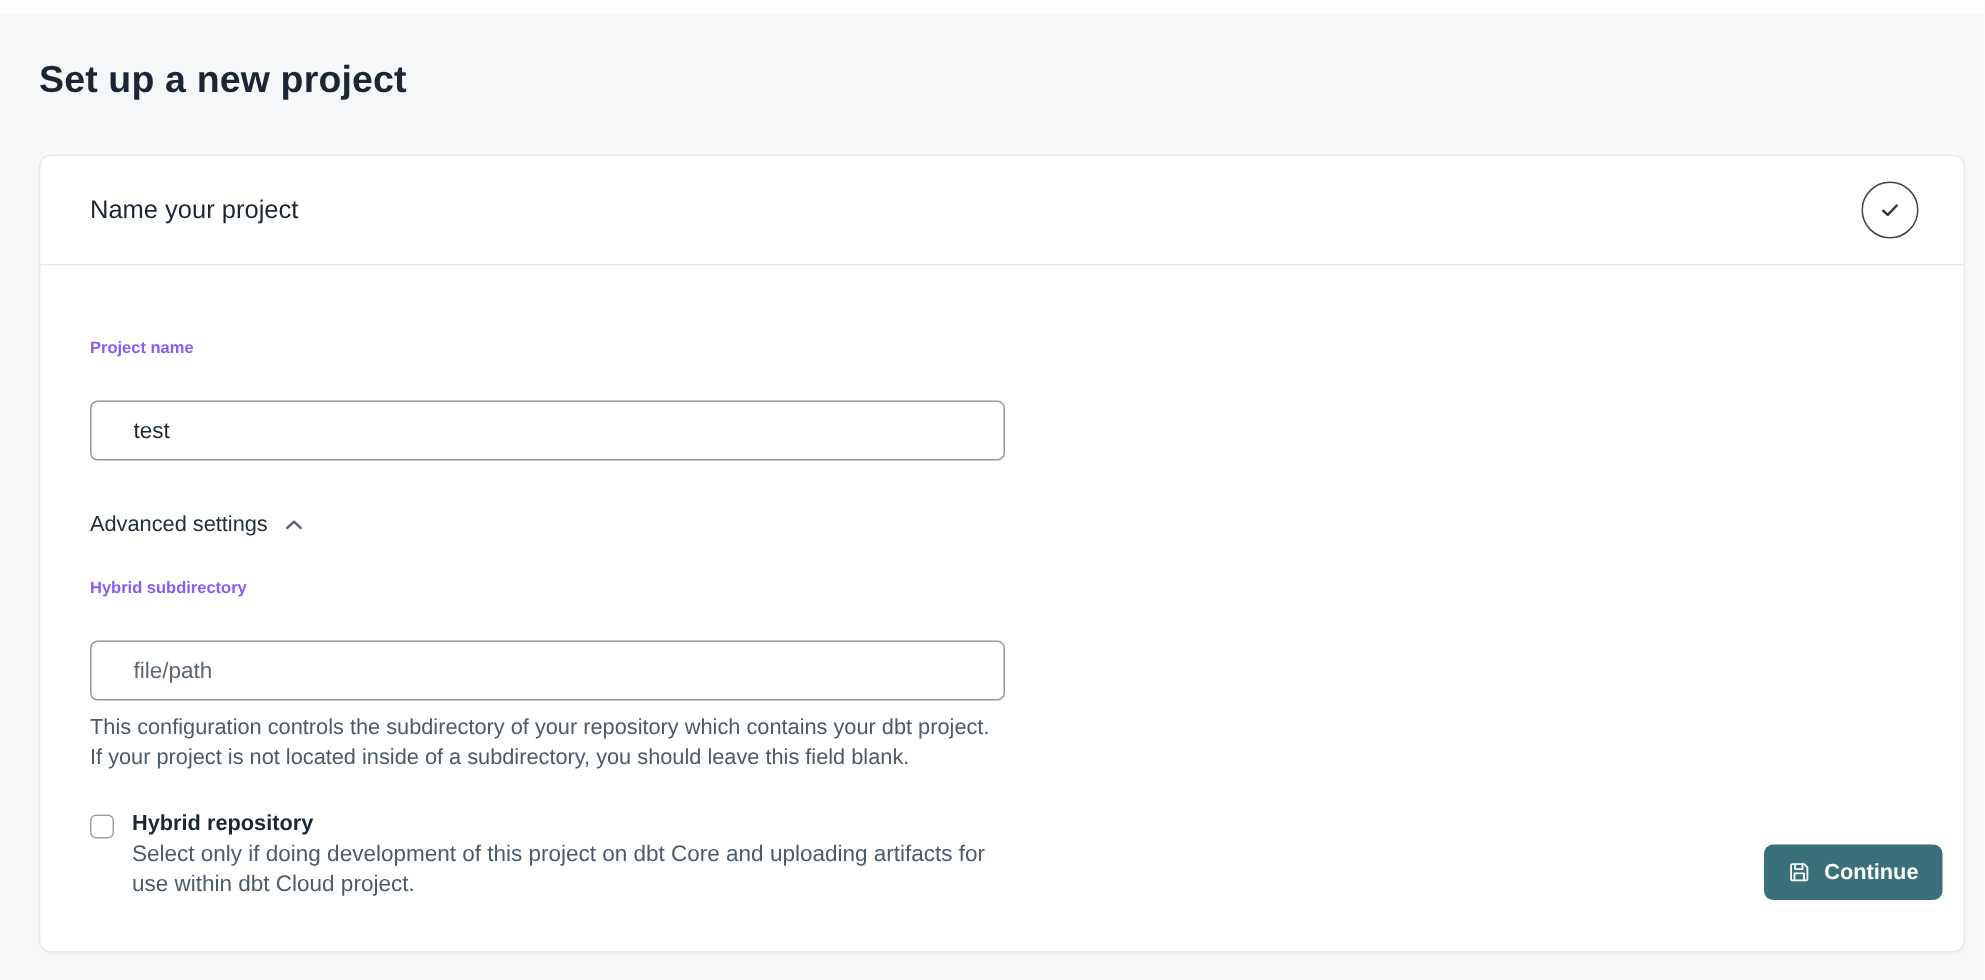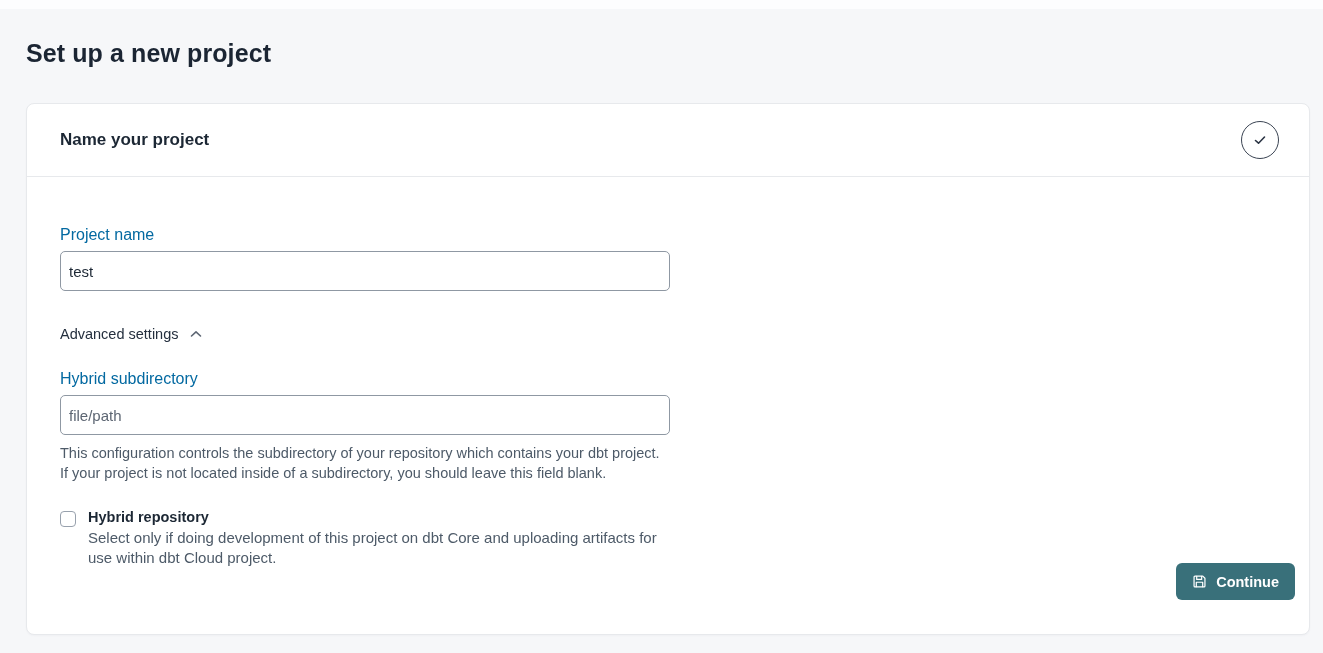--- a/index.html
+++ b/index.html
@@ -33,55 +33,56 @@
   .card-header {
     display: flex;
     align-items: center;
     justify-content: space-between;
     height: 73px;
     padding: 0 30px 0 33px;
     border-bottom: 1px solid #e7e9ec;
   }
   .card-header-title {
     font-size: 17px;
-    font-weight: 700;
+    font-weight: 400;
     color: #1c2734;
   }
   .check-circle {
     width: 38px;
     height: 38px;
     border: 1.2px solid #3b4453;
     border-radius: 50%;
     display: flex;
     align-items: center;
     justify-content: center;
     background: #fff;
     cursor: pointer;
   }
   .card-body {
     padding: 49px 33px 0 33px;
   }
   .field-label {
     display: block;
-    font-size: 16px;
-    font-weight: 400;
-    color: #0369a1;
+    font-size: 11px;
+    font-weight: 700;
+    color: #8b5cf6;
     margin-bottom: 7px;
   }
   .text-input {
     width: 610px;
     height: 40px;
     border: 1px solid #8f98a3;
     border-radius: 5px;
-    padding: 0 8px;
+    padding: 0 28px;
     font-family: "Liberation Sans", sans-serif;
     font-size: 15px;
     color: #1c2734;
     background: #fff;
     outline: none;
+    margin-top: 22px;
   }
   .text-input::placeholder { color: #5d6673; opacity: 1; }
   .advanced-toggle {
     margin-top: 35px;
     display: inline-flex;
     align-items: center;
     gap: 11px;
     font-size: 14.5px;
     color: #242f3e;
     cursor: pointer;

